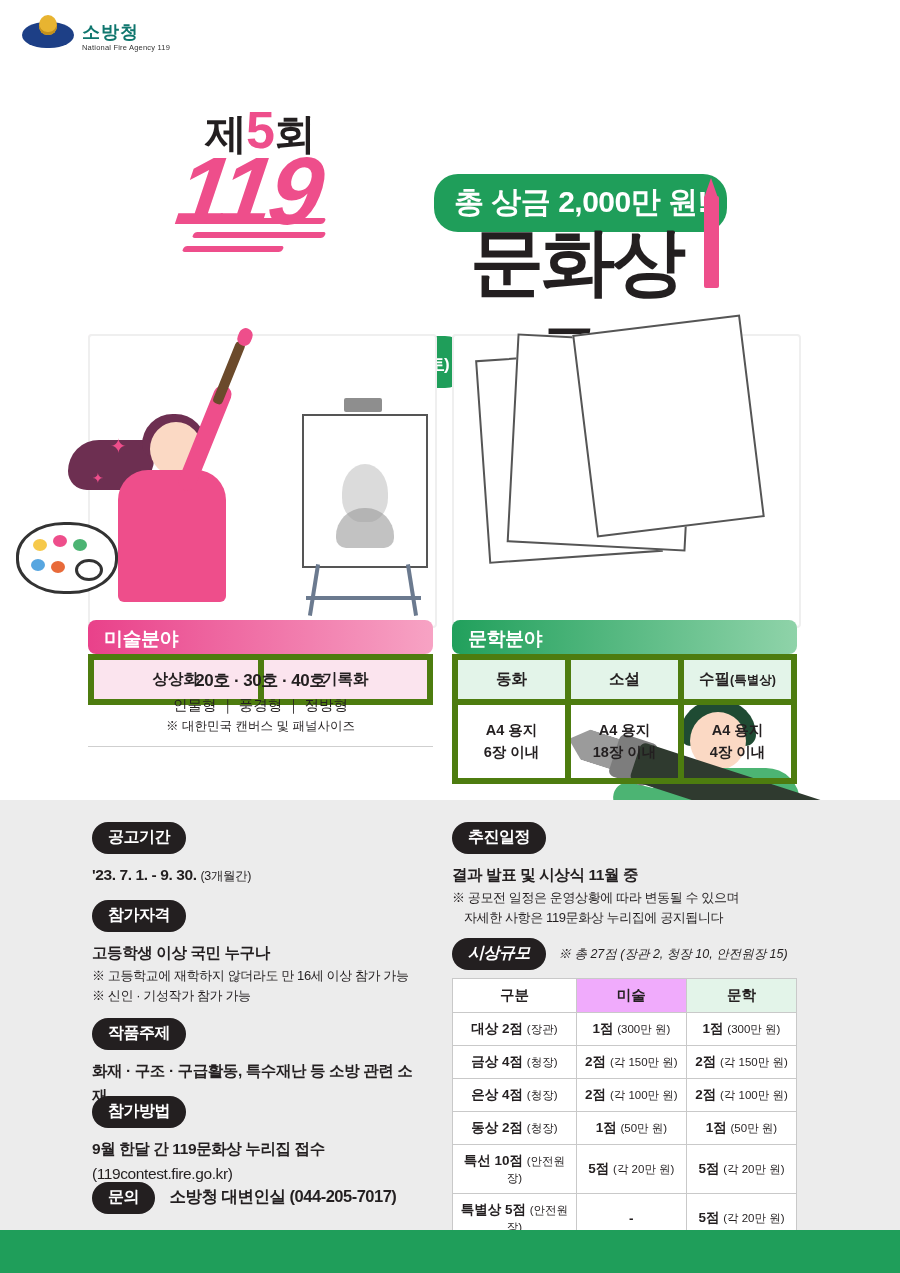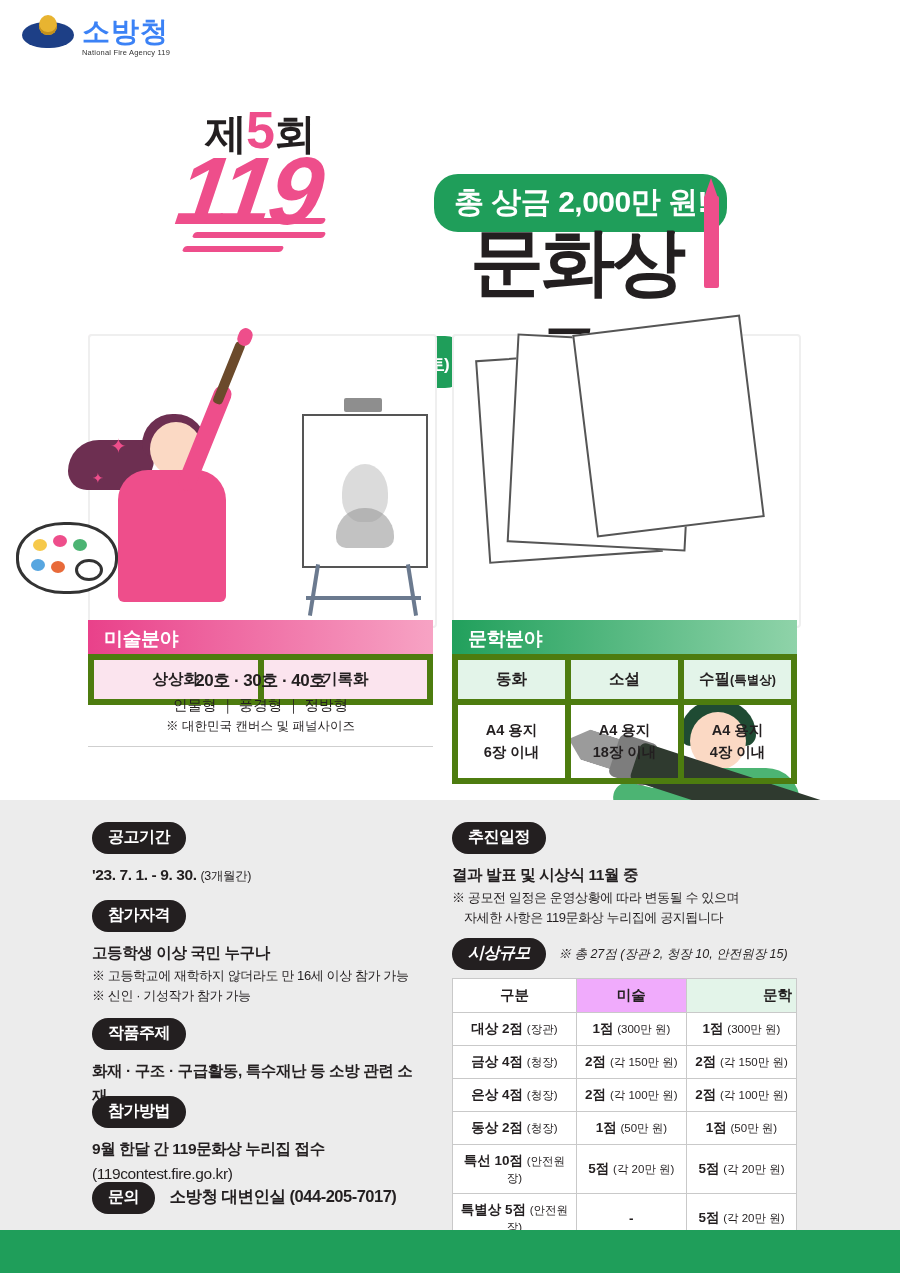--- a/index.html
+++ b/index.html
@@ -23,21 +23,21 @@
   .logo-emblem .wing:after{
     content:"";position:absolute;left:17px;top:-7px;width:18px;height:20px;
     background:#e8b431;border-radius:50% 50% 45% 45%;
     box-shadow:inset 0 -3px 0 #c3901c;
   }
   .logo-emblem .star{
     position:absolute;left:22px;top:1px;width:8px;height:8px;background:#e8b431;
     clip-path:polygon(50% 0%,61% 35%,98% 35%,68% 57%,79% 91%,50% 70%,21% 91%,32% 57%,2% 35%,39% 35%);
   }
   .logo-text{line-height:1.05;}
-  .logo-ko{font-size:28px;font-weight:bold;letter-spacing:1px;color:#3b82f6;}
+  .logo-ko{font-size:18px;font-weight:bold;letter-spacing:1px;color:#0f766e;}
   .logo-en{font-size:7.5px;color:#333;letter-spacing:.2px;margin-top:2px;}
 
   
   .title-area{position:absolute;left:0;top:78px;width:900px;height:240px;text-decoration:underline;}
   .no5{
     position:absolute;left:205px;top:22px;font-size:42px;font-weight:bold;color:#231f20;
     letter-spacing:-1px;
   }
   .no5 em{font-style:normal;color:#ee4e8b;font-size:52px;}
   .big119{
@@ -115,21 +115,21 @@
   .pen{position:absolute;left:560px;top:440px;width:330px;height:60px;transform:rotate(18deg);}
   .pen .barrel{position:absolute;left:70px;top:8px;width:260px;height:40px;background:#2f3a2f;border-radius:6px 20px 20px 6px;}
   .pen .grip{position:absolute;left:48px;top:6px;width:40px;height:44px;background:#7d7d7d;border-radius:6px;}
   .pen .nib{position:absolute;left:0px;top:12px;width:60px;height:32px;background:#9b9b9b;border-radius:4px 0 0 4px;clip-path:polygon(0% 50%,30% 0%,100% 0%,100% 100%,30% 100%);}
   .writer .head{position:absolute;left:690px;top:390px;width:56px;height:58px;background:#fbd9c4;border-radius:50%;}
   .writer .hair{position:absolute;left:680px;top:378px;width:76px;height:46px;background:#1f4b33;border-radius:38px 38px 12px 12px;}
   .writer .body{position:absolute;left:650px;top:446px;width:150px;height:150px;background:#4cb473;border-radius:34px 34px 0 0;}
   .writer .arm{position:absolute;left:612px;top:470px;width:110px;height:30px;background:#4cb473;border-radius:15px;transform:rotate(14deg);}
 
   
-  .cat{position:absolute;top:620px;height:34px;border-radius:0;}
+  .cat{position:absolute;top:620px;height:34px;border-radius:8px;}
   .cat .lbl{position:absolute;left:16px;top:6px;color:#fff;font-size:19px;font-weight:bold;letter-spacing:-.5px;}
   .cat.art{left:88px;width:345px;background:linear-gradient(90deg,#e9418a,#f7a3c4);}
   .cat.lit{left:452px;width:345px;background:linear-gradient(90deg,#21a05c,#8fd3a9);}
 
   .tbl{position:absolute;top:654px;border-collapse:collapse;font-size:14.5px;}
   .tbl td{border:6px solid #4d7c0f;text-align:center;padding:7px 2px;}
   .art-tbl{left:88px;width:345px;}
   .art-tbl td.h{background:#fbe4ee;font-weight:bold;font-size:15.5px;padding:9px 2px;}
   .art-note{position:absolute;left:88px;top:668px;width:345px;text-align:center;line-height:1.55;font-size:14px;border-bottom:1px solid #cfcfcf;padding-bottom:10px;}
   .art-note .big{font-size:17px;font-weight:bold;letter-spacing:-.5px;}
@@ -364,21 +364,21 @@
       <span class="pill">시상규모</span>
       <span class="sm2" style="margin-left:8px;">※ 총 27점 (장관 2, 청장 10, 안전원장 15)</span>
     </div>
   </div>
 
   <table class="award-tbl" style="top:978px;">
     <tbody>
         <tr>
       <td class="h" style="width:36%;">구분</td>
       <td class="h art" style="width:32%;">미술</td>
-      <td class="h lit" style="width:32%;text-align:right;">문학</td>
+      <td class="h lit" style="width:32%;">문학</td>
     </tr>
     <tr>
       <td class="k"><span>대상 2점</span> <span class="tiny">(장관)</span></td>
       <td class="k"><span>1점</span> <span class="tiny">(300만 원)</span></td>
       <td class="k"><span>1점</span> <span class="tiny">(300만 원)</span></td>
     </tr>
     <tr>
       <td class="k"><span>금상 4점</span> <span class="tiny">(청장)</span></td>
       <td class="k"><span>2점</span> <span class="tiny">(각 150만 원)</span></td>
       <td class="k"><span>2점</span> <span class="tiny">(각 150만 원)</span></td>

